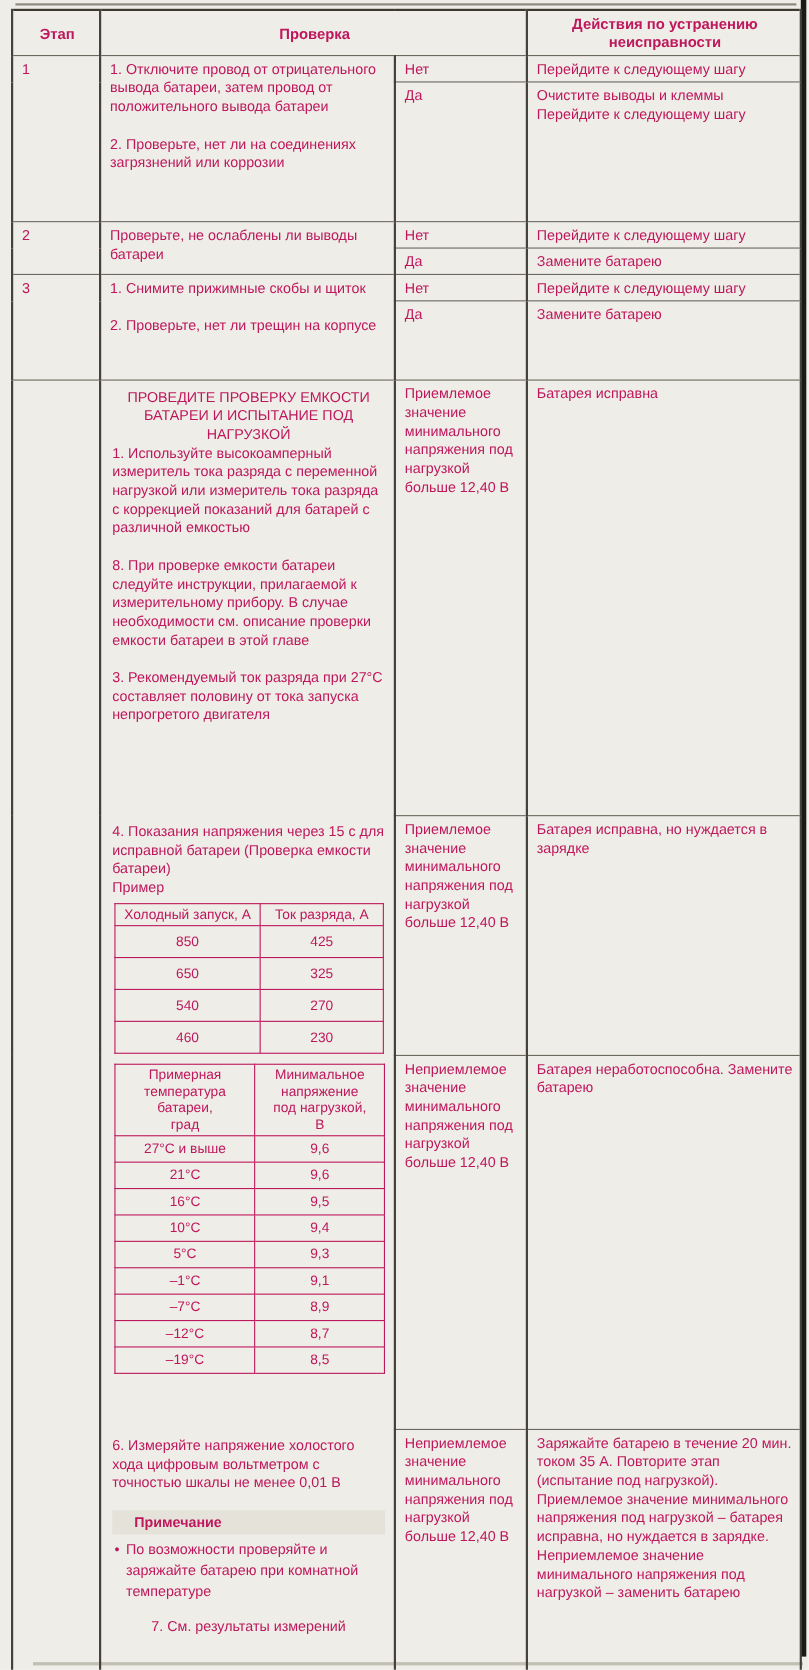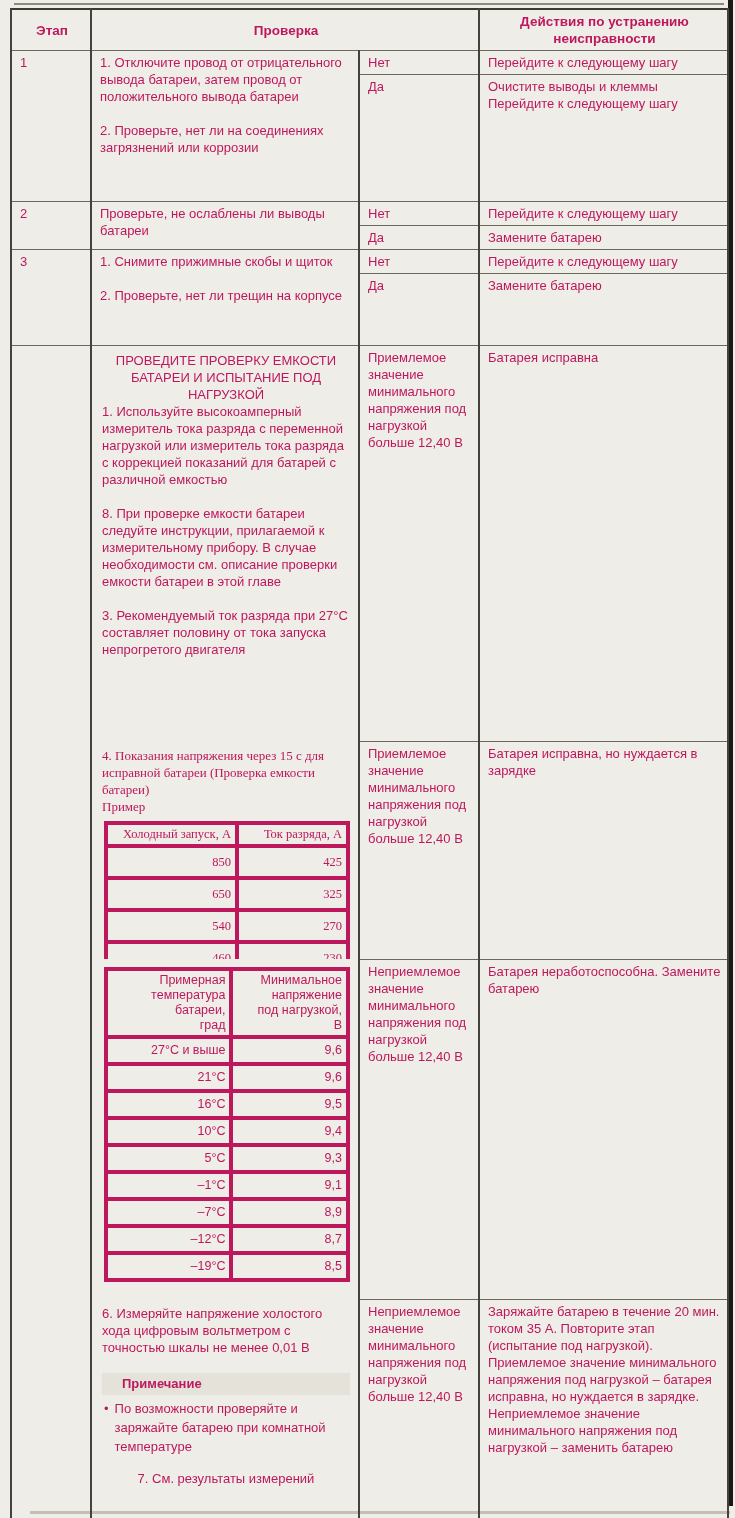--- a/index.html
+++ b/index.html
@@ -52,33 +52,33 @@
   .pre { white-space:pre-line; }
   .mid { vertical-align:middle; }
   .stage { padding-left:8px; }
   .bigcell { padding:0 !important; }
   .seg {
     box-sizing:border-box;
     overflow:hidden;
     padding:6px 8px 0 10px;
   }
   .seg-a { height:395px; }
-  .seg-b { height:218px;font-family:Liberation Serif, serif; }
+  .seg-b { height:218px; }
   .seg-c { height:340px; }
   .seg-d { height:222px; }
   .para { margin:0 0 17px 0; }
   .tight { margin:0;text-align:center; }
   .small-m { margin:0 0 6px 0; }
   table.inner {
     border-collapse:collapse;
     margin:2px 0 0 2px;
   }
   table.inner th, table.inner td {
-    border:4px solid #be185d;
-    text-align:right;
+    border:1px solid #be185d;
+    text-align:center;
     vertical-align:middle;
     font-size:12.5px;
     line-height:15px;
     padding:2px 4px;
     font-weight:normal;
     white-space:pre-line;
   }
   table.t1 td { height:24px; }
   table.t2 td { height:19px; }
   .note-title {

